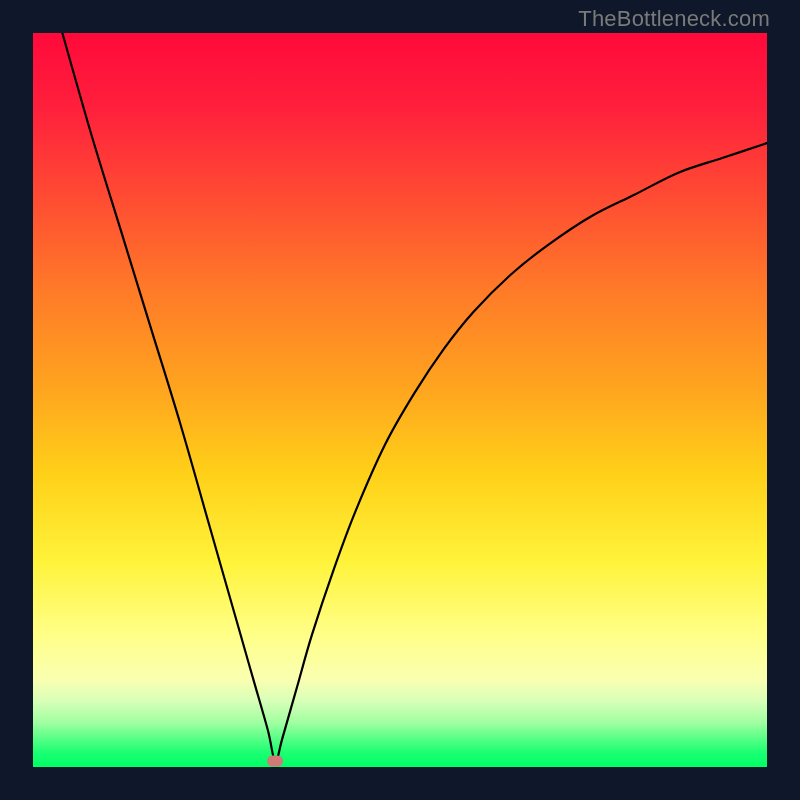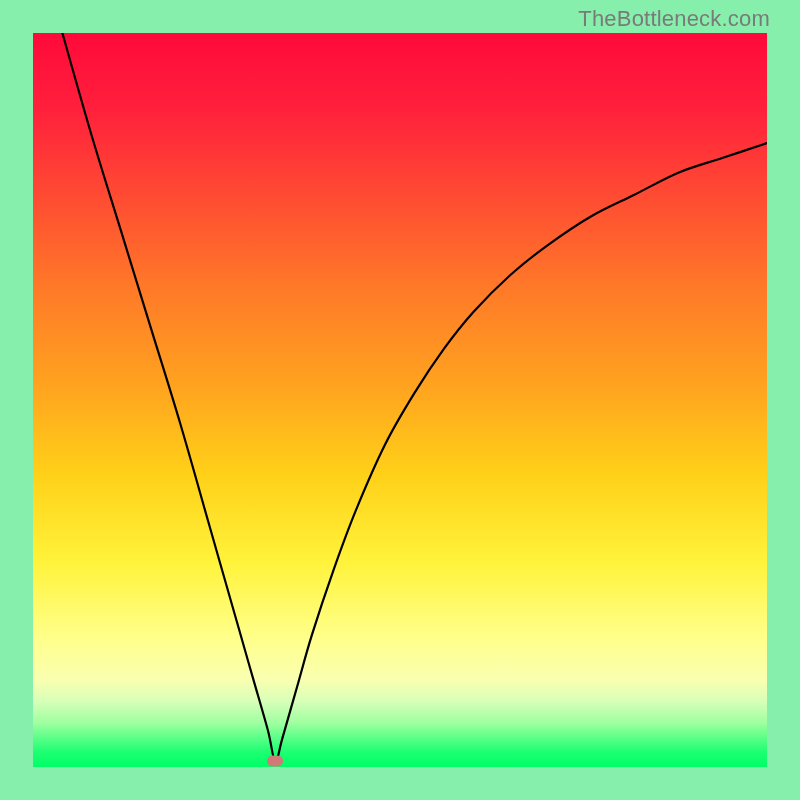--- a/index.html
+++ b/index.html
@@ -10,21 +10,21 @@
     background: #000;
     overflow: hidden;
     font-family: Arial, Helvetica, sans-serif;
   }
   .frame {
     position: absolute;
     left: 0;
     top: 0;
     width: 800px;
     height: 800px;
-    background: #86efac;
+    background: #0f172a;
   }
   .plot {
     position: absolute;
     left: 33px;
     top: 33px;
     width: 734px;
     height: 734px;
     background: linear-gradient(
       to bottom,
       #ff0a3a 0%,

